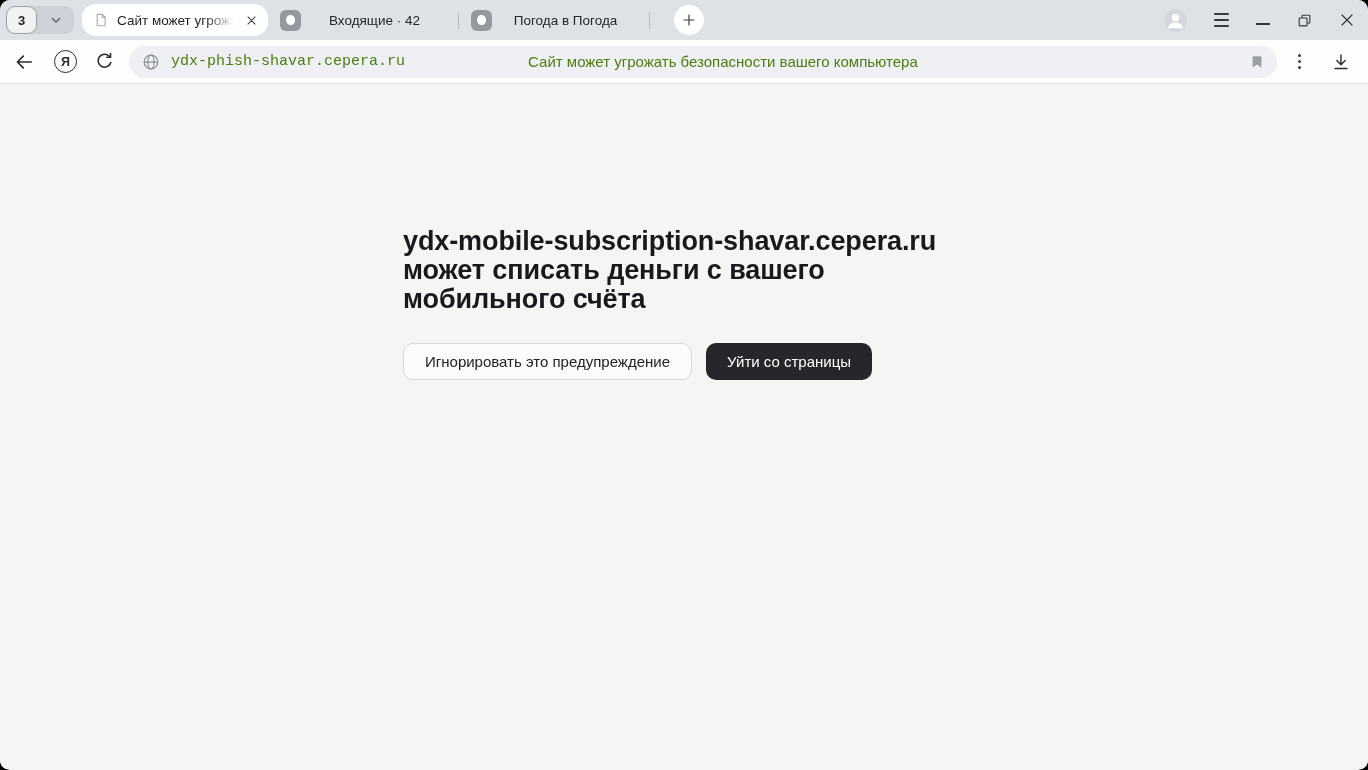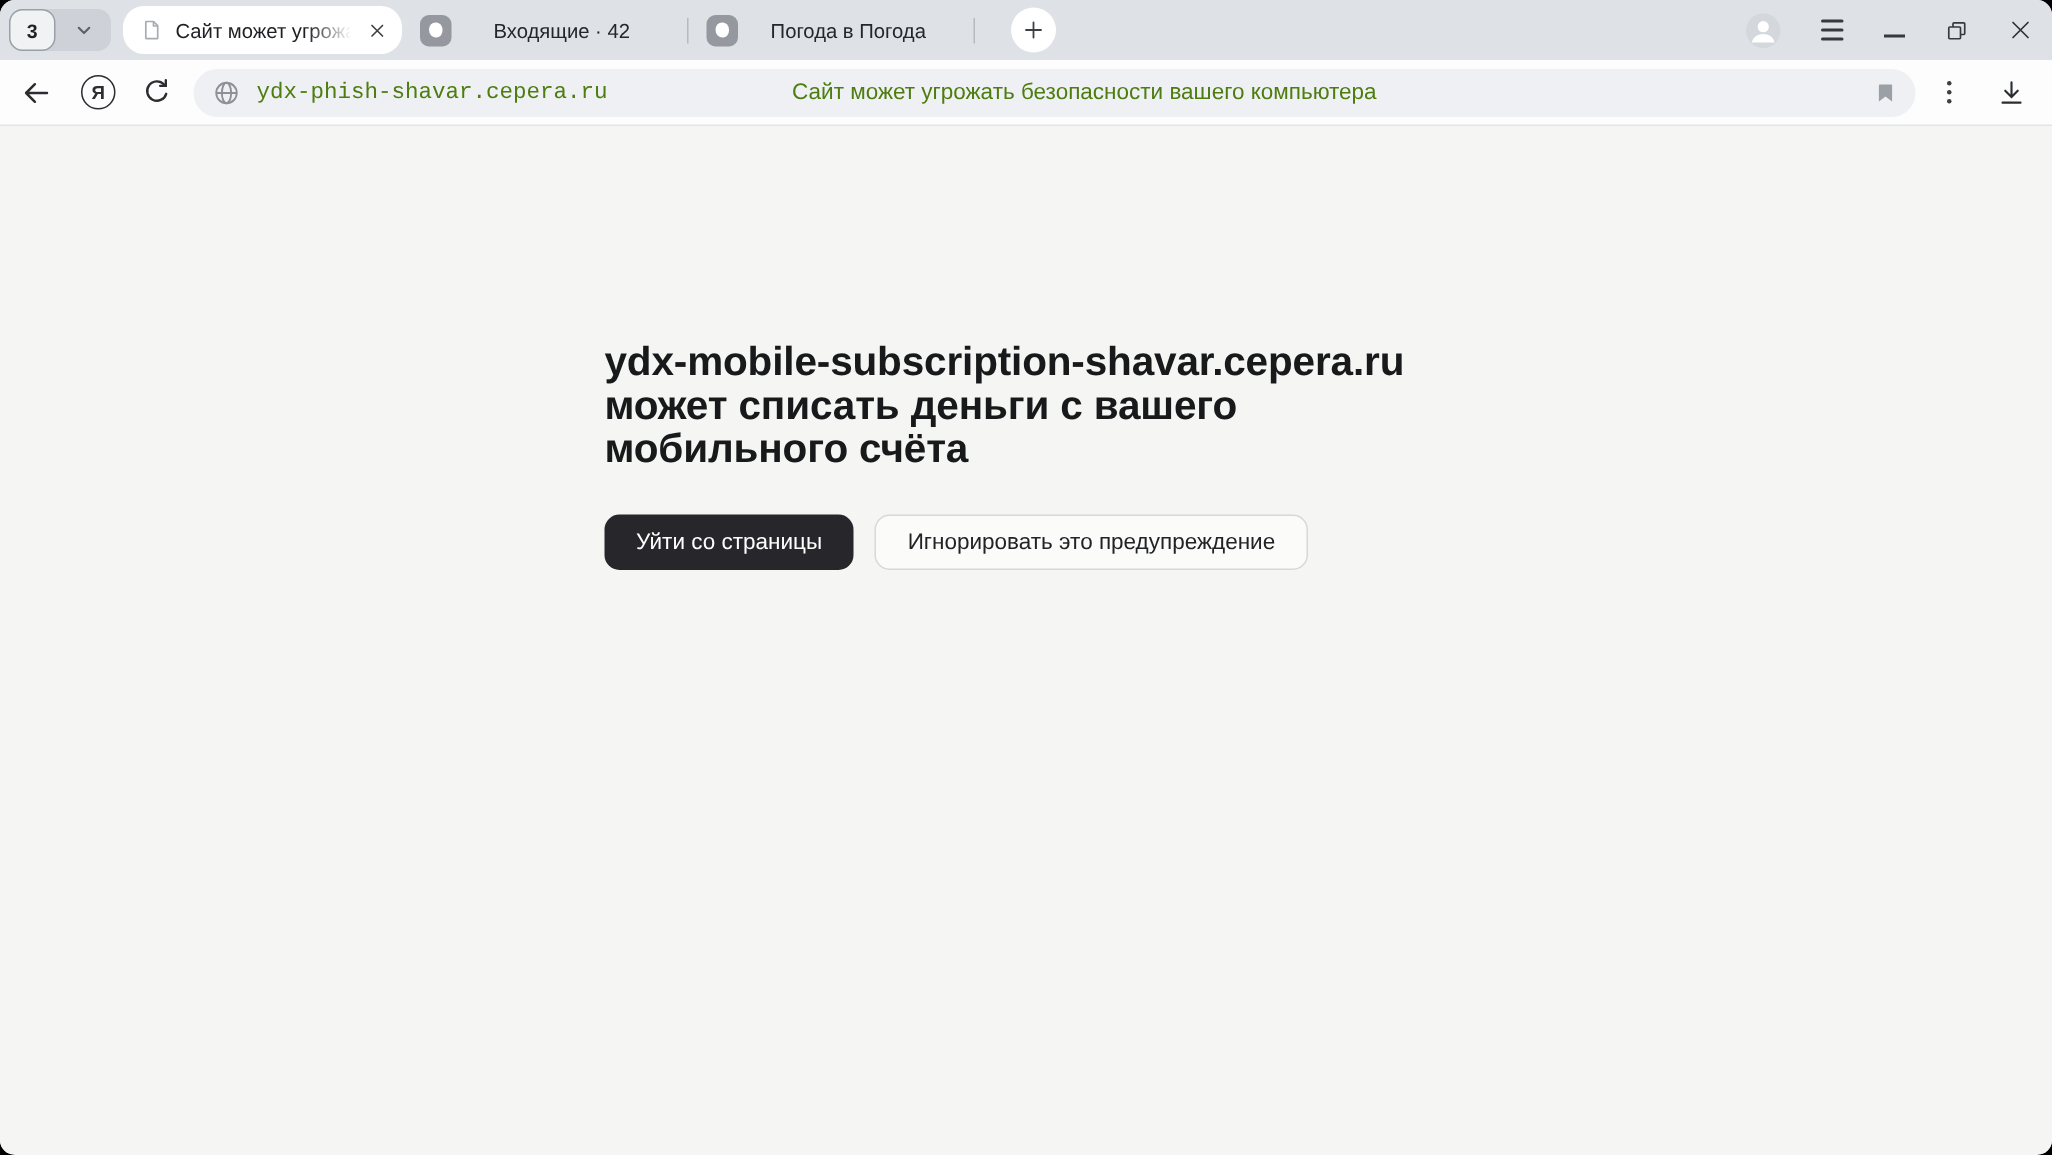--- a/index.html
+++ b/index.html
@@ -186,19 +186,19 @@
   </div>
 
   <div class="content">
     <div class="warn-block">
 
 
       <h1 class="warn-heading">ydx-mobile-subscription-shavar.cepera.ru может списать деньги с вашего мобильного счёта</h1>
 
 
       <div class="btn-row">
+        <button class="btn btn-secondary">Игнорировать это предупреждение</button>
         <button class="btn btn-primary">Уйти со страницы</button>
-        <button class="btn btn-secondary">Игнорировать это предупреждение</button>
       </div>
 
     </div>
   </div>
 </div>
 
 </body></html>

